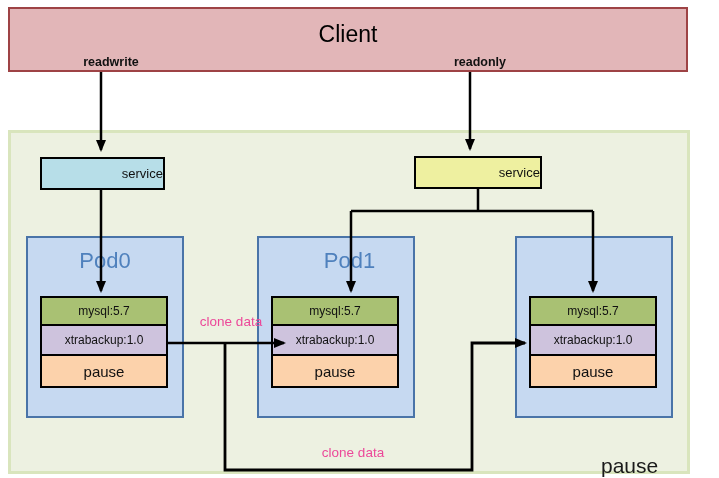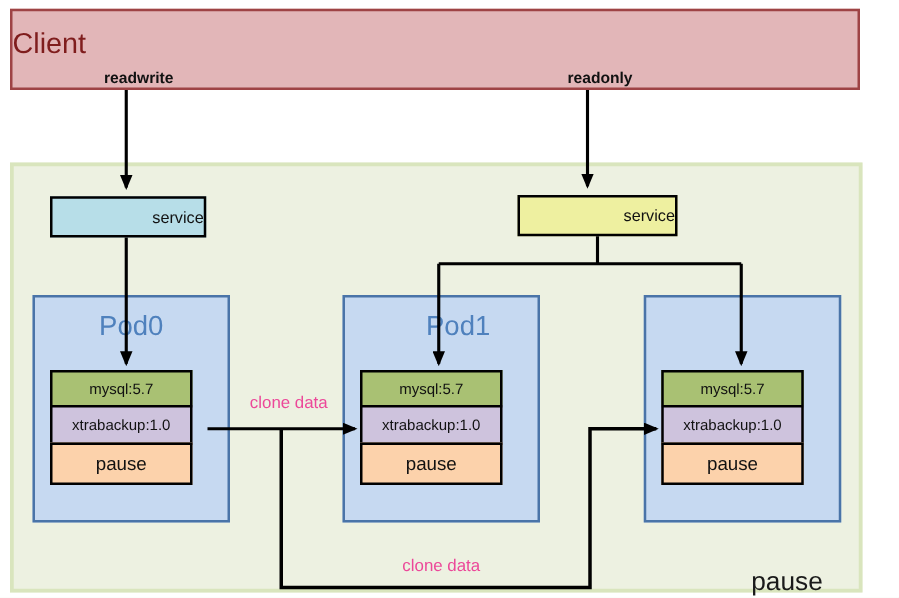--- a/index.html
+++ b/index.html
@@ -7,22 +7,22 @@
     position:relative;width:719px;height:478px;overflow:hidden;
     font-family:"Liberation Sans",sans-serif;background:#ffffff;
   }
   
   .client-box{
     position:absolute;left:8px;top:7px;width:680px;height:65px;
     background:var(--client_fill);border:2px solid var(--client_border);
     box-sizing:border-box;
   }
   .client-title{
-    position:absolute;left:0;top:12px;width:100%;text-align:left;
-    font-size:23px;color:#7f1d1d;
+    position:absolute;left:0;top:12px;width:100%;text-align:center;
+    font-size:23px;color:#000000;
   }
   .endpoint-label{
     position:absolute;top:46px;font-size:12.5px;font-weight:bold;color:#111;
     width:120px;text-align:center;
   }
   .endpoint-readwrite{left:41px;}
   .endpoint-readonly{left:410px;}
 
   
   .cluster-box{
@@ -40,27 +40,27 @@
   .service-readwrite{left:40px;top:157px;width:125px;background:var(--service_rw_fill);}
   .service-readonly{left:414px;top:156px;width:128px;background:var(--service_ro_fill);}
 
   
   .pod{
     position:absolute;top:236px;height:182px;width:158px;
     background:var(--pod_fill);border:2px solid var(--pod_border);
     box-sizing:border-box;
   }
   .pod0{left:26px;}
-  .pod1{left:274px;padding-left:27px;}
+  .pod1{left:257px;padding-left:27px;}
   .pod2{left:515px;}
   .pod-title{
     margin-top:10px;text-align:center;font-size:22px;color:var(--pod_title);
   }
   .container-stack{
-    position:absolute;left:12px;top:58px;width:114px;
+    position:absolute;left:12px;top:58px;width:128px;
   }
   .container-row{
     box-sizing:border-box;border:2px solid var(--box_border);
     display:flex;align-items:center;justify-content:center;
     font-size:12px;color:#111;width:100%;
   }
   .row-mysql{height:30px;background:var(--mysql_fill);}
   .row-xtrabackup{height:32px;background:var(--xtrabackup_fill);margin-top:-2px;}
   .row-pause{height:34px;background:var(--pause_fill);margin-top:-2px;font-size:15px;}
 

